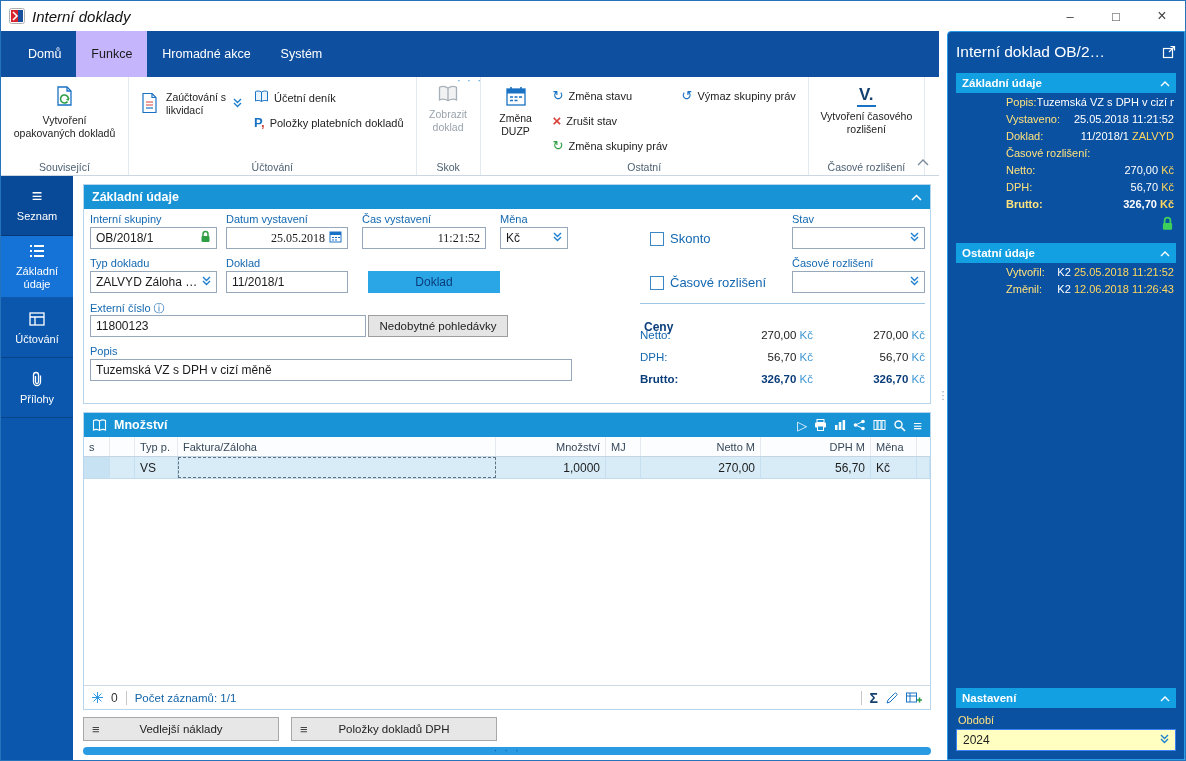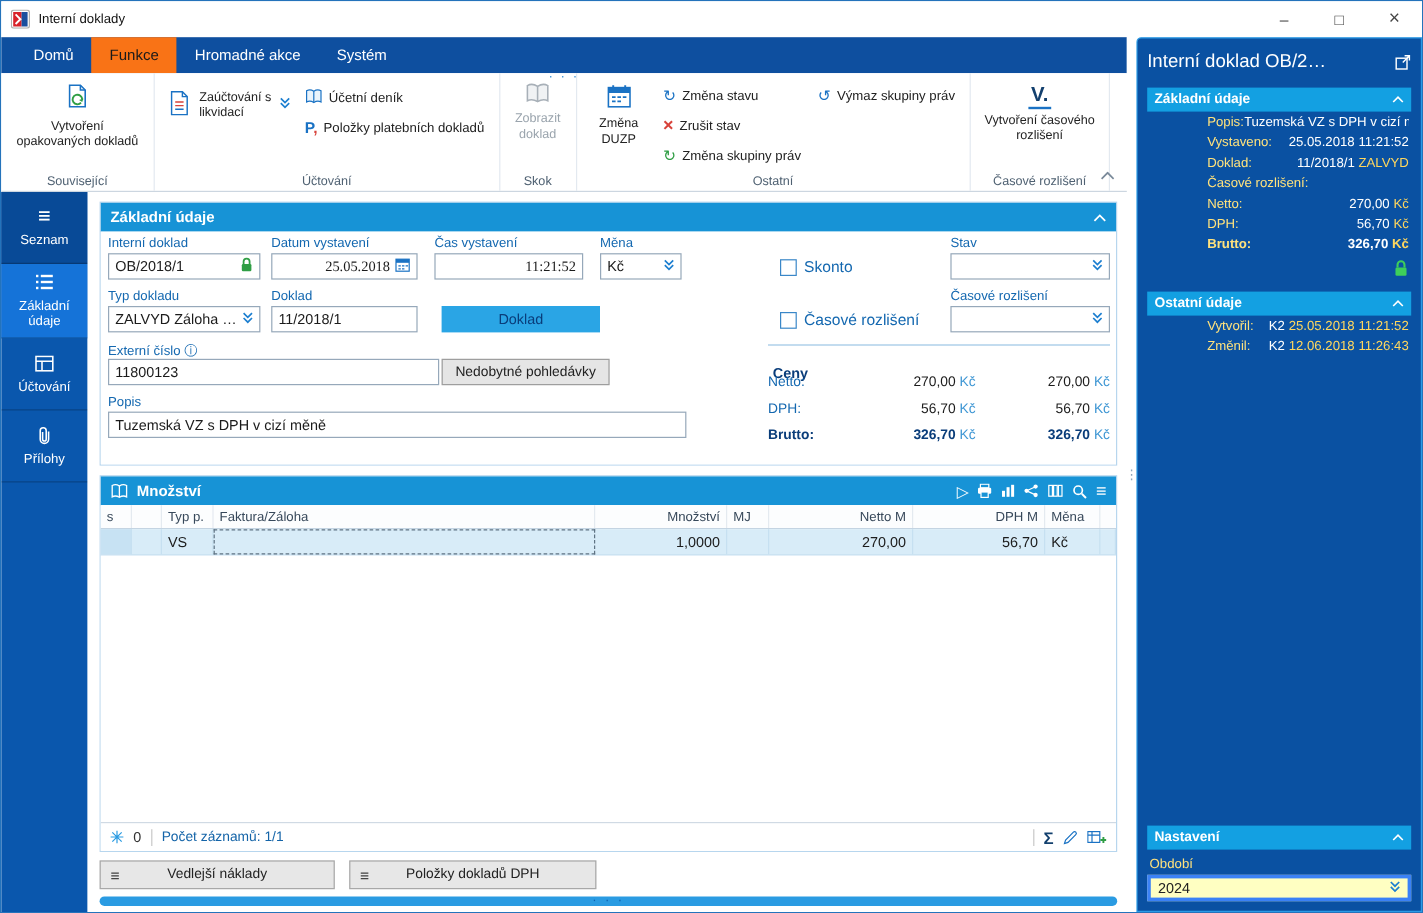--- a/index.html
+++ b/index.html
@@ -2,32 +2,32 @@
 <html><head>
 <meta charset="utf-8">
 <style>
   *{margin:0;padding:0;box-sizing:border-box;}
   html,body{background:#cfcfcf;}
   body{font-family:"Liberation Sans","DejaVu Sans",sans-serif;font-size:12px;color:#1b1b1b;}
   .window{width:1186px;height:761px;background:#fff;border:1px solid #2473bb;display:flex;flex-direction:column;overflow:hidden;position:relative;}
 
   
   .titlebar{flex:0 0 30px;display:flex;align-items:center;gap:7px;padding-left:8px;background:#fff;}
-  .titlebar .title{font-size:11px;color:#111;}
+  .titlebar .title{font-size:15px;color:#111;font-style:italic;}
   .win-controls{margin-left:auto;display:flex;height:100%;}
   .win-btn{width:46px;display:flex;align-items:center;justify-content:center;font-size:13px;color:#444;cursor:default;}
   .win-btn.close{font-size:16px;}
 
   .body-row{flex:1;display:flex;min-height:0;}
   .left-stack{width:938px;display:flex;flex-direction:column;min-width:0;}
 
   
   .ribbon-tabs{flex:0 0 30px;background:#0e4f9f;display:flex;align-items:stretch;padding-left:12px;}
-  .rtab{padding:0 15px;display:flex;align-items:center;font-size:12.5px;color:#fff;cursor:default;}
-  .rtab.active{background:#f97316;color:#1a1a1a;}
+  .rtab{padding:16px 15px;display:flex;align-items:center;font-size:12.5px;color:#fff;cursor:default;}
+  .rtab.active{background:#c4b5fd;color:#1a1a1a;}
 
   
   .ribbon{flex:0 0 95px;background:#fff;border-bottom:1px solid #ccd6e0;display:flex;position:relative;}
   .ribbon-grip{position:absolute;top:0;left:50%;transform:translateX(-50%);color:#2a86d0;font-size:10px;letter-spacing:2px;line-height:8px;}
   .rgroup{position:relative;display:flex;align-items:flex-start;gap:2px;padding:6px 6px 17px 6px;border-right:1px solid #e3e9f0;}
   .rgroup-label{position:absolute;bottom:2px;left:0;right:0;text-align:center;font-size:10.5px;color:#4f6172;white-space:nowrap;}
   .bigbtn{display:flex;flex-direction:column;align-items:center;gap:3px;padding:2px 4px;font-size:10.5px;color:#222;text-align:center;cursor:default;}
   .bigbtn .lbl{line-height:1.2;}
   .bigbtn.wide{flex-direction:row;text-align:left;gap:5px;align-items:center;padding-top:8px;}
   .bigbtn.wide .lbl{max-width:62px;}
@@ -113,21 +113,21 @@
   .rp-sec-h{flex:0 0 20px;height:20px;background:#13a0e2;display:flex;align-items:center;padding:0 6px;font-size:11.5px;font-weight:bold;margin-top:7px;cursor:default;}
   .rp-sec-h .spacer{flex:1;}
   .rp-row{display:flex;align-items:baseline;padding:3px 2px 2px;font-size:11px;white-space:nowrap;}
   .rp-label{color:#ffe27d;padding-left:48px;}
   .rp-val{margin-left:auto;color:#fff;text-align:right;overflow:hidden;}
   .rp-link{color:#ffd75e;cursor:default;}
   .rp-row.bold .rp-label,.rp-row.bold .rp-val{font-weight:bold;}
   .rp-lockrow{display:flex;justify-content:flex-end;padding:4px 2px 2px;}
   .rp-spacer{flex:1;}
   .rp-obdobi-label{color:#ffe27d;font-size:11px;margin:6px 2px 3px;}
-  .rp-combo{height:22px;flex:0 0 22px;background:#ffffc2;border:3px solid #3b82f6;display:flex;align-items:center;padding:0 6px;font-size:12px;color:#222;cursor:default;}
+  .rp-combo{height:22px;flex:0 0 22px;background:#ffffc2;border:1px solid #3b82f6;display:flex;align-items:center;padding:0 6px;font-size:12px;color:#222;cursor:default;}
   .rp-combo .spacer{flex:1;}
 </style>
 </head>
 <body>
 
 <div class="window">
 
   <div class="titlebar">
     <span style="display:flex;">
       <svg width="16" height="16" viewBox="0 0 16 16">
@@ -321,21 +321,21 @@
               <span>Základní údaje</span>
               <span class="spacer"></span>
               <span class="hdr-ico">
                 <svg width="11" height="7" viewBox="0 0 11 7">
                     <path d="M1 6l4.5-4.5L10 6" fill="none" stroke="#fff" stroke-width="1.5"></path>
                   </svg>
               </span>
             </div>
             <div class="form-body">
 
-              <span class="flabel" style="left:6px;top:4px;">Interní doklad</span>
+              <span class="flabel" style="left:6px;top:4px;">Interní skupiny</span>
               <div class="finput" style="left:6px;top:18px;width:127px;">
                 <span class="grow ell">OB/2018/1</span>
                 <span>
                   <svg width="11" height="13" viewBox="0 0 11 13">
                       <path d="M3 6V4a2.5 2.5 0 0 1 5 0v2" fill="none" stroke="#2f9e44" stroke-width="1.5"></path>
                       <rect x="1.5" y="6" width="8" height="6" rx="1" fill="#2f9e44"></rect>
                     </svg>
                 </span>
               </div>
 

